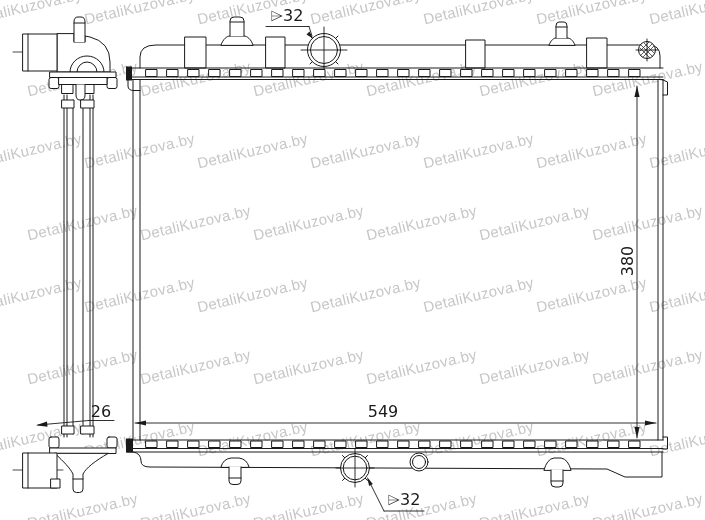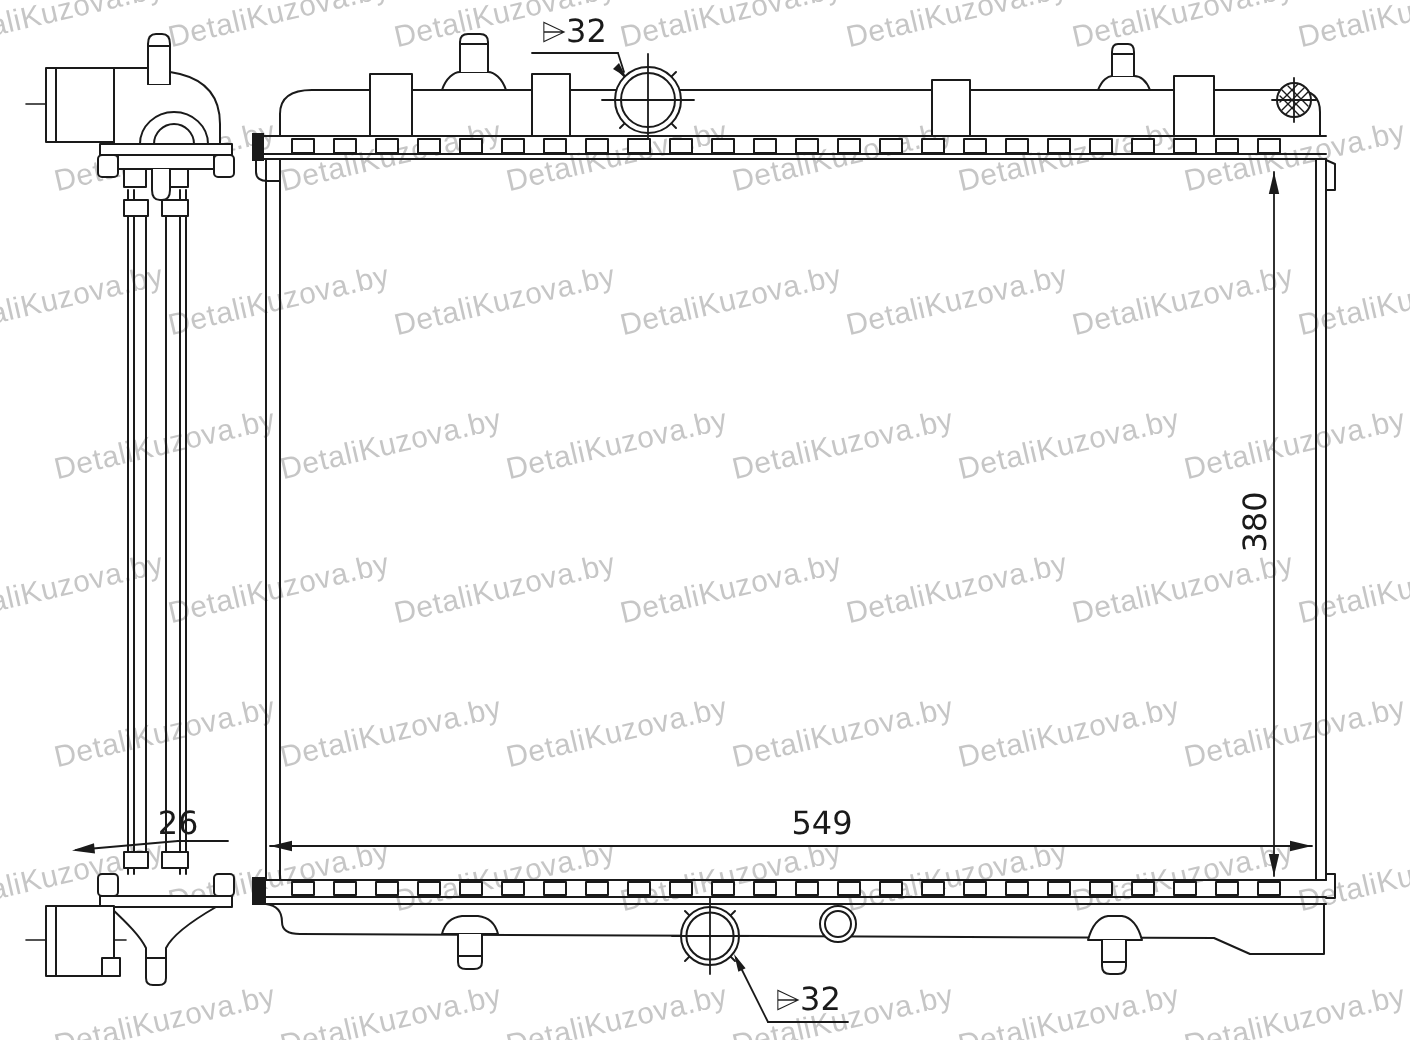--- a/index.html
+++ b/index.html
@@ -321,16 +321,16 @@
           <line x1="384" y1="511" x2="424" y2="511"></line>
           <line x1="384" y1="511" x2="368" y2="479"></line>
           <polygon points="367,477 369.2,485.9 372.8,484.1" fill="#1a1a1a" stroke="none"></polygon>
         </g>
       </g>
     </g>
   </svg>
 
   <div class="dim-label" style="left:264px;top:8px;width:46px;">⌲32</div>
   <div class="dim-label" style="left:383px;top:492px;width:42px;">⌲32</div>
-  <div class="dim-label" style="left:384px;top:404px;width:54px;">549</div>
+  <div class="dim-label" style="left:356px;top:404px;width:54px;">549</div>
   <div class="dim-label rot" style="left:608px;top:253px;width:40px;">380</div>
-  <div class="dim-label" style="left:74px;top:404px;width:30px;">26</div>
+  <div class="dim-label" style="left:86px;top:404px;width:30px;">26</div>
 </div>
 
 </body></html>

